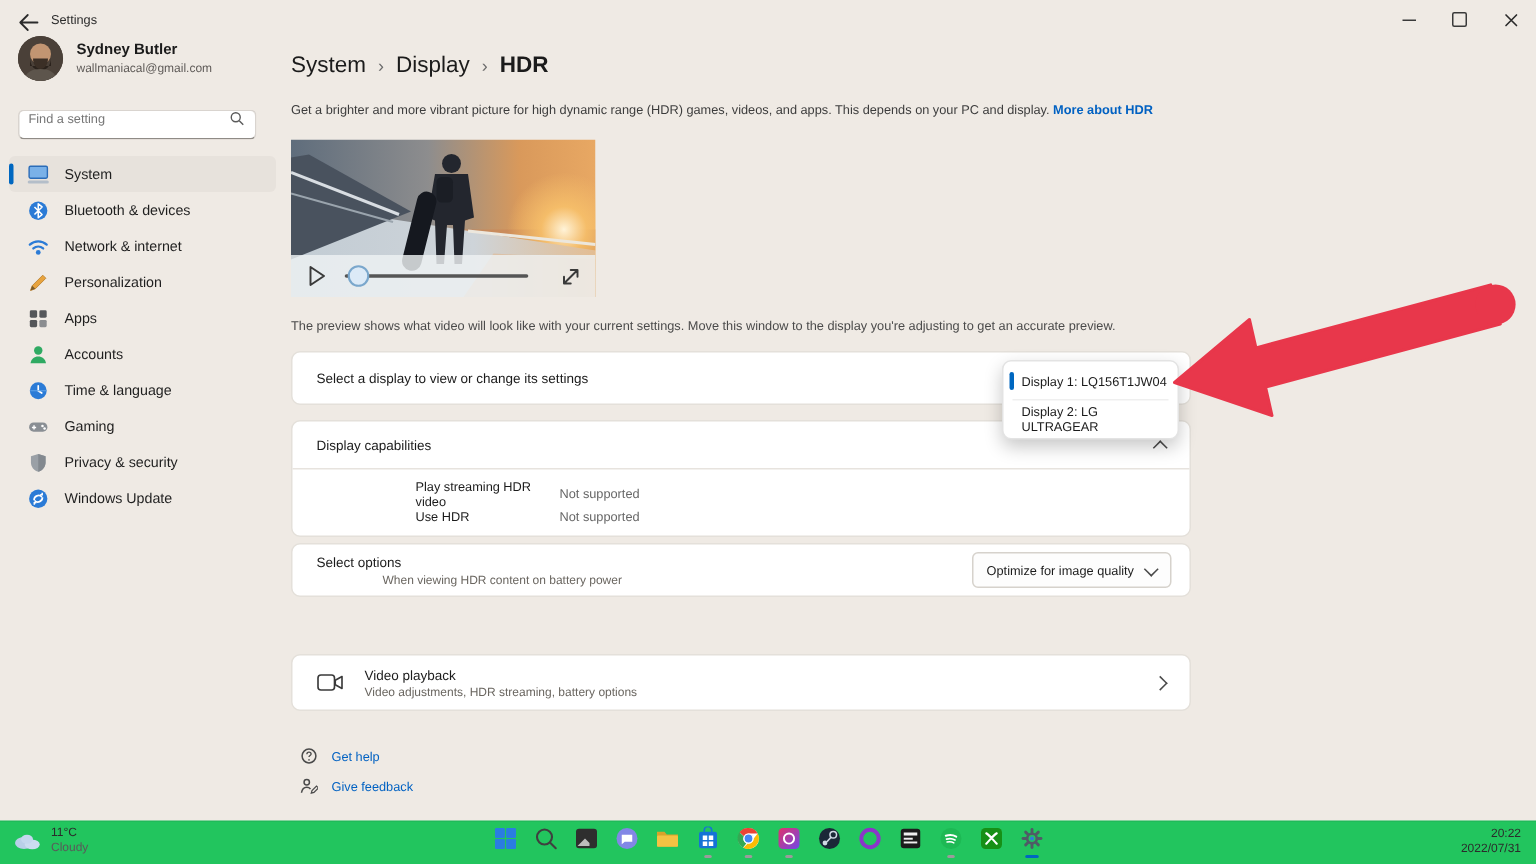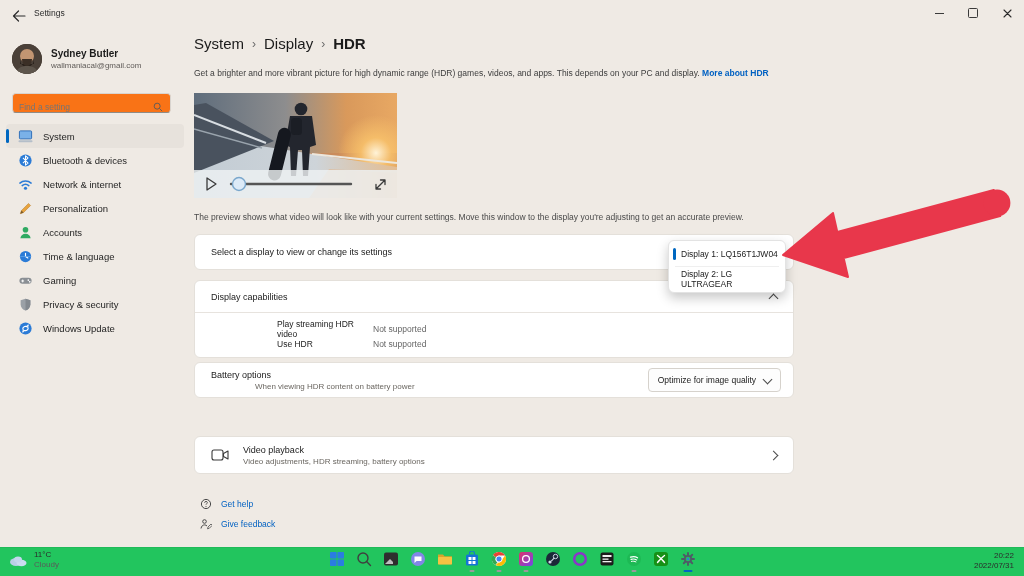--- a/index.html
+++ b/index.html
@@ -7,27 +7,27 @@
     font-family:"Liberation Sans",sans-serif;color:#1b1b1b;}
   
   .titlebar{position:absolute;top:0;left:0;width:100%;height:28px;}
   .back-btn{position:absolute;left:12px;top:8px;width:14px;height:12px;cursor:pointer;}
   .app-title{position:absolute;left:34px;top:8px;font-size:8.5px;color:#2b2b2b;}
   .win-controls{position:absolute;right:0;top:0;height:26px;display:flex;}
   .win-btn{width:34px;height:26px;display:flex;align-items:center;justify-content:center;}
   .min-glyph{width:9px;height:1px;background:#3a3a3a;}
   .restore-glyph{width:8px;height:8px;border:1px solid #3a3a3a;border-radius:1.5px;}
   
-  .sidebar{position:absolute;left:0;top:36px;width:190px;bottom:28px;}
+  .sidebar{position:absolute;left:0;top:16px;width:190px;bottom:28px;}
   .profile{position:absolute;left:12px;top:8px;display:flex;align-items:center;gap:9px;}
   .avatar{width:30px;height:30px;border-radius:50%;overflow:hidden;background:#3a2f28;flex:0 0 auto;}
   .profile-name{font-size:10px;font-weight:bold;color:#1b1b1b;}
   .profile-email{font-size:8px;color:#5f5b58;margin-top:2px;}
-  .searchbox{position:absolute;left:12px;top:57px;width:157px;height:18px;background:#f97316;
-    border:1px solid #d9d4cf;border-bottom:1px solid #8f8b86;border-radius:4px;display:flex;align-items:flex-end;}
+  .searchbox{position:absolute;left:12px;top:57px;width:157px;height:18px;background:#ffffff;
+    border:1px solid #d9d4cf;border-bottom:1px solid #8f8b86;border-radius:4px;display:flex;align-items:flex-start;}
   .searchbox input{border:none;outline:none;background:transparent;flex:1;font-size:8.5px;
     font-family:"Liberation Sans",sans-serif;color:#333;padding:0 6px;}
   .nav{position:absolute;left:6px;top:88px;right:6px;}
   .nav-item{position:relative;height:24px;display:flex;align-items:center;gap:10px;
     padding-left:12px;border-radius:4px;cursor:pointer;}
   .nav-item.selected{background:#e7e2dc;}
   .nav-item.selected::before{content:"";position:absolute;left:0;top:5px;width:3px;height:14px;
     border-radius:2px;background:#0067c0;}
   .nav-icon{width:15px;height:15px;flex:0 0 auto;}
   .nav-label{font-size:9.5px;color:#1f1f1f;}
@@ -168,20 +168,31 @@
       </div>
       <div class="nav-item">
         <svg class="nav-icon" viewBox="0 0 16 16">
             <path d="M2.5 13.5l1.2-3.4 7.5-7.5 2.2 2.2-7.5 7.5z" fill="#e8a33d" stroke="#b97f2a" stroke-width="0.6"></path>
             <path d="M2.5 13.5l1.2-3.4 2.2 2.2z" fill="#7a5a2a"></path>
           </svg>
         <span class="nav-label">Personalization</span>
       </div>
       <div class="nav-item">
         <svg class="nav-icon" viewBox="0 0 16 16">
+            <g fill="#55575a">
+              <rect x="2" y="2" width="5.2" height="5.2" rx="1"></rect>
+              <rect x="8.8" y="2" width="5.2" height="5.2" rx="1"></rect>
+              <rect x="2" y="8.8" width="5.2" height="5.2" rx="1"></rect>
+            </g>
+            <rect x="8.8" y="8.8" width="5.2" height="5.2" rx="1" fill="#8b8d90"></rect>
+          </svg>
+        <span class="nav-label">Apps</span>
+      </div>
+      <div class="nav-item">
+        <svg class="nav-icon" viewBox="0 0 16 16">
             <circle cx="8" cy="5" r="3" fill="#2faa62"></circle>
             <path d="M2.5 14c.5-3.2 2.7-4.8 5.5-4.8s5 1.6 5.5 4.8z" fill="#2faa62"></path>
           </svg>
         <span class="nav-label">Accounts</span>
       </div>
       <div class="nav-item">
         <svg class="nav-icon" viewBox="0 0 16 16">
             <circle cx="8" cy="8" r="6" fill="#2b7bd6"></circle>
             <path d="M8 4.5V8l2.5 1.6" stroke="#fff" stroke-width="1.2" fill="none" stroke-linecap="round"></path>
             <path d="M2.3 8h11.4" stroke="#5fa3e8" stroke-width="0.8"></path>
@@ -295,21 +306,21 @@
       </div>
       <div class="caps-row">
         <span class="lab">Use HDR</span>
         <span class="val">Not supported</span>
       </div>
     </div>
   </div>
 
   <div class="card card-battery">
     <div>
-      <div class="battery-title">Battery options</div>
+      <div class="battery-title">Select options</div>
       <div class="battery-sub">When viewing HDR content on battery power</div>
     </div>
     <div class="dropdown-btn">
       <span>Optimize for image quality</span>
       <span class="chev chev-down"></span>
     </div>
   </div>
 
   <div class="related-heading">Related settings</div>
   <div class="card card-related">

